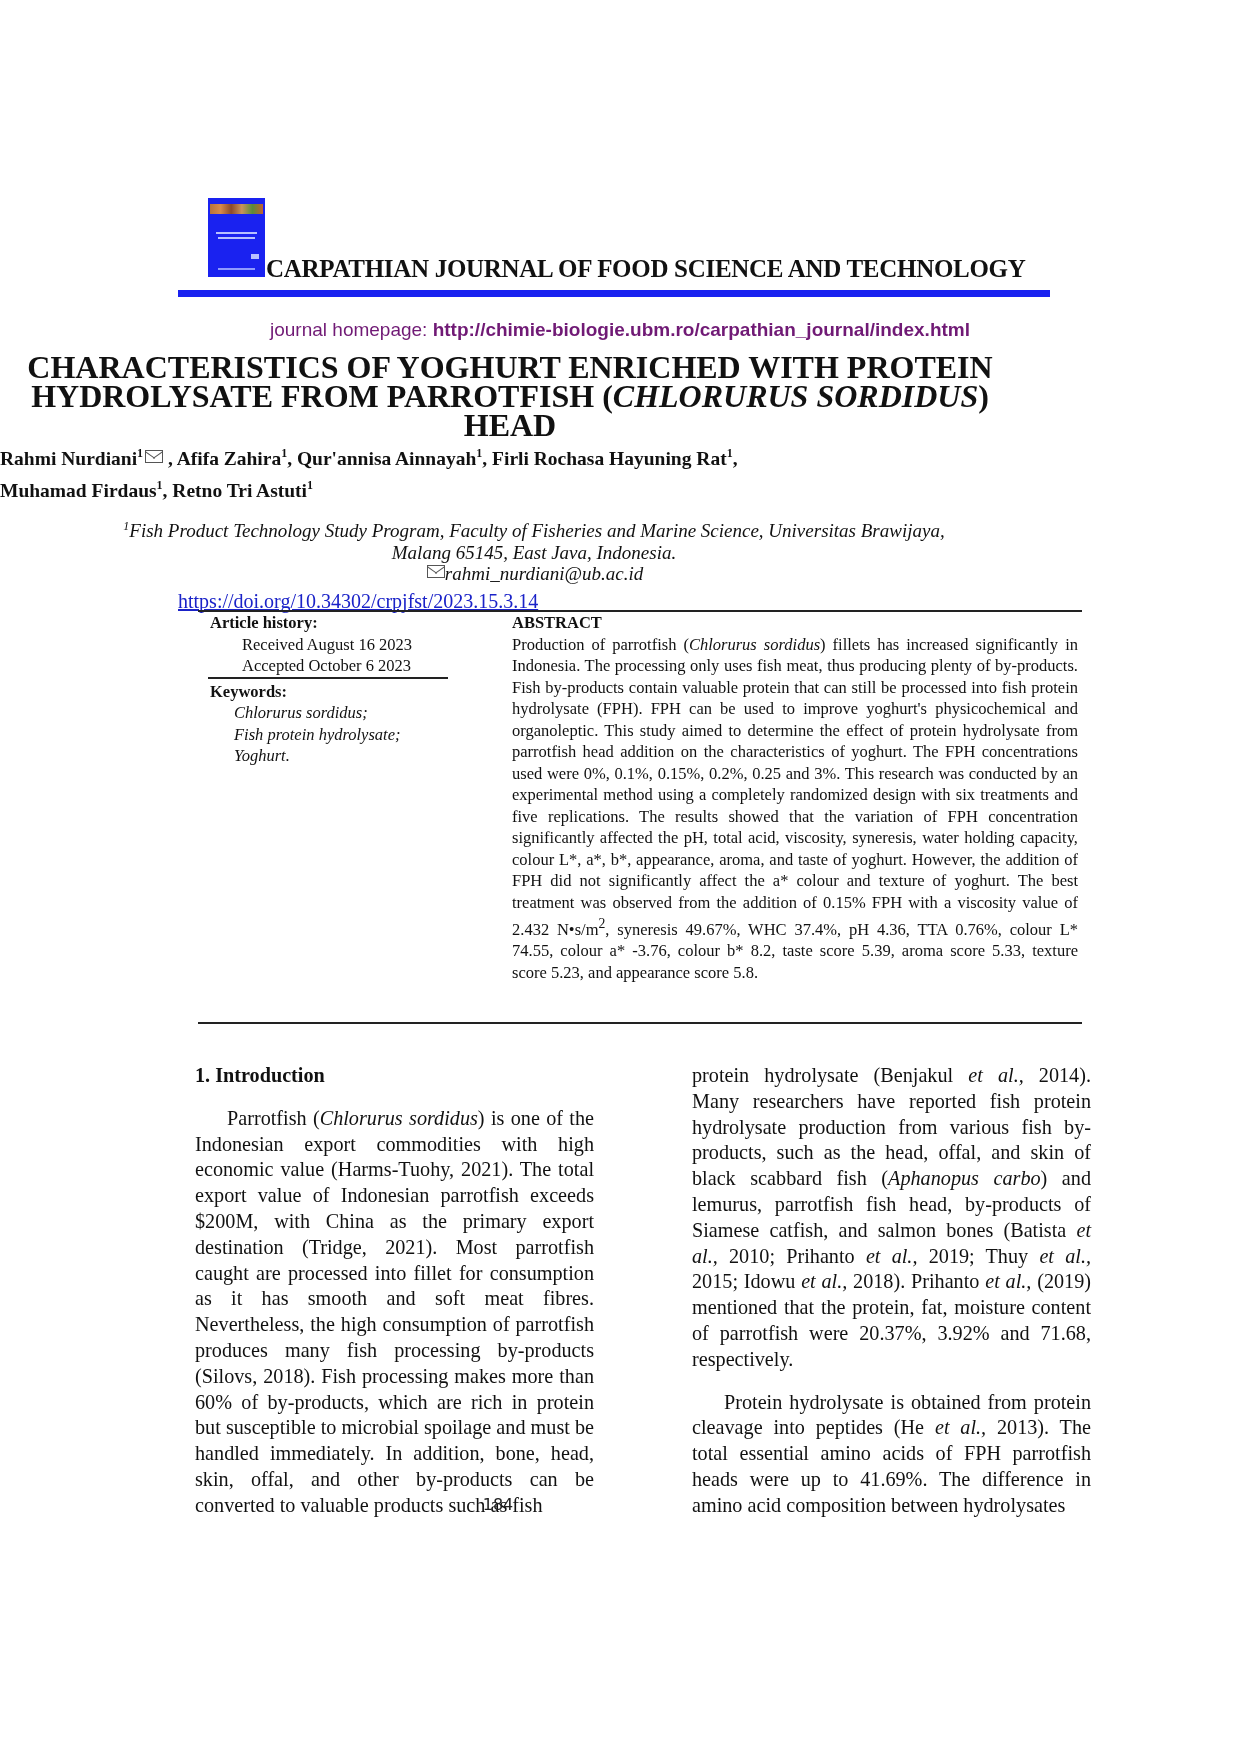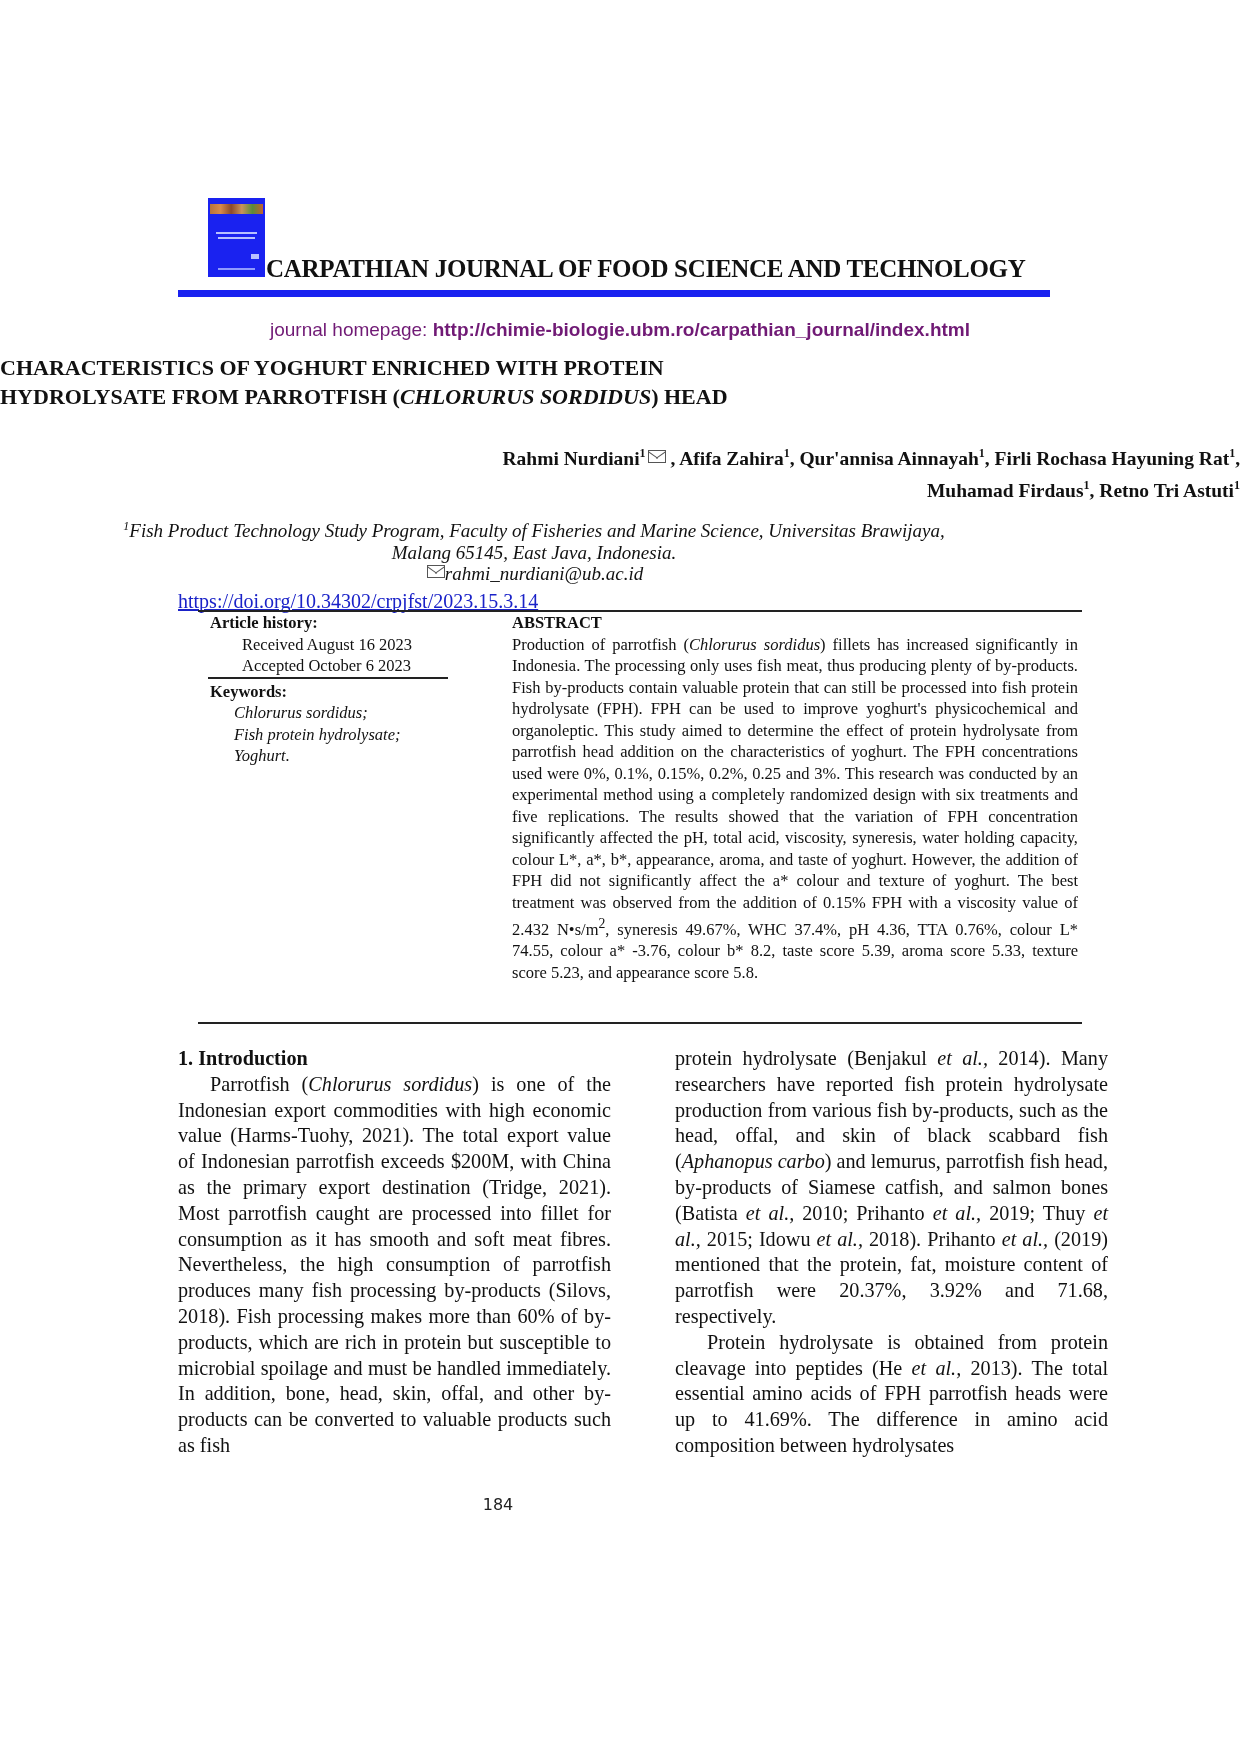--- a/index.html
+++ b/index.html
@@ -8,43 +8,43 @@
   .cover { left: 208px; top: 198px; width: 57px; height: 79px; background: #1a22f0; }
   .cover .strip { position: absolute; left: 2px; right: 2px; top: 6px; height: 10px; background: linear-gradient(90deg,#b8733a,#d88a4a,#8c4a2a,#c9935a,#5a8a3a,#c06030); }
   .cover .t1 { position: absolute; left: 8px; right: 8px; top: 34px; height: 2px; background: #b8c0ff; }
   .cover .t2 { position: absolute; left: 10px; right: 10px; top: 39px; height: 2px; background: #b8c0ff; }
   .cover .t3 { position: absolute; right: 6px; top: 56px; width: 8px; height: 5px; background: #b8c0ff; }
   .cover .t4 { position: absolute; left: 10px; right: 10px; top: 70px; height: 2px; background: #8f9aff; }
   .journal-title { left: 266px; top: 255px; font-family: Liberation Serif, serif; font-weight: bold; font-size: 25px; letter-spacing: -0.3px; color: #111; white-space: nowrap; }
   .blue-rule { left: 178px; top: 290px; width: 872px; height: 7px; background: #1a22f0; }
   .homepage { left: 0; width: 1240px; top: 319px; text-align: center; font-family: "Liberation Sans", sans-serif; font-size: 19px; color: #701a75; }
   .homepage b { font-weight: bold; }
-  .title { left: 0; width: 1020px; top: 353px; text-align: left; font-weight: bold; font-size: 22px; line-height: 29px; }
-  .authors { left: 0; width: 1240px; top: 440px; text-align: right; font-weight: bold; font-size: 19.5px; line-height: 26px; }
+  .title { left: 0; width: 1020px; top: 353px; text-align: center; font-weight: bold; font-size: 32px; line-height: 29px; }
+  .authors { left: 0; width: 1240px; top: 440px; text-align: left; font-weight: bold; font-size: 19.5px; line-height: 26px; }
   .authors sup { font-size: 12px; }
   .mail-icon { display: inline-block; width: 16px; height: 11px; border: 1px solid #555; position: relative; vertical-align: 2px; margin-left: 2px; overflow: hidden; }
   .mail-icon::before, .mail-icon::after { content: ""; position: absolute; top: -5px; width: 12px; height: 1px; background: #555; }
   .mail-icon::before { left: -1px; transform: rotate(35deg); transform-origin: left; top: 0; }
   .mail-icon::after { right: -1px; transform: rotate(-35deg); transform-origin: right; top: 0; }
   .affil { left: 0; width: 1068px; top: 516px; text-align: center; font-style: italic; font-size: 19px; line-height: 21.5px; }
   .affil sup { font-size: 12px; }
   .doi { left: 178px; top: 590px; font-size: 20px; color: #1a22c8; text-decoration: underline; }
   .rule-top { left: 198px; top: 610px; width: 884px; height: 1.5px; background: #222; }
   .rule-bottom { left: 198px; top: 1022px; width: 884px; height: 1.5px; background: #222; }
   .rule-hist { left: 208px; top: 677px; width: 240px; height: 1.5px; background: #222; }
   .side { left: 210px; top: 612px; font-size: 16.5px; line-height: 21.5px; }
   .side .h { font-weight: bold; }
   .side .ind { padding-left: 32px; }
   .side .kw { font-style: italic; margin-left: 24px; }
   .abstract { left: 512px; top: 612px; width: 566px; font-size: 16.5px; line-height: 21.5px; text-align: justify; }
   .abstract .h { font-weight: bold; }
   .col { top: 1046px; width: 433px; font-size: 20.2px; line-height: 25.8px; text-align: justify; }
   .col-left { left: 178px; }
   .col-right { left: 675px; }
-  .col p { margin: 0; }
+  .col p { margin: 17px; }
   .col .indent { text-indent: 32px; }
   .sec-h { font-weight: bold; }
   .pagenum { left: 0; width: 996px; top: 1495px; text-align: center; font-family: "DejaVu Sans", sans-serif; font-size: 16px; color: #222; }
 </style>
 </head>
 <body>
 
 <div class="abs cover">
   <div class="strip"></div>
   <div class="t1"></div>

